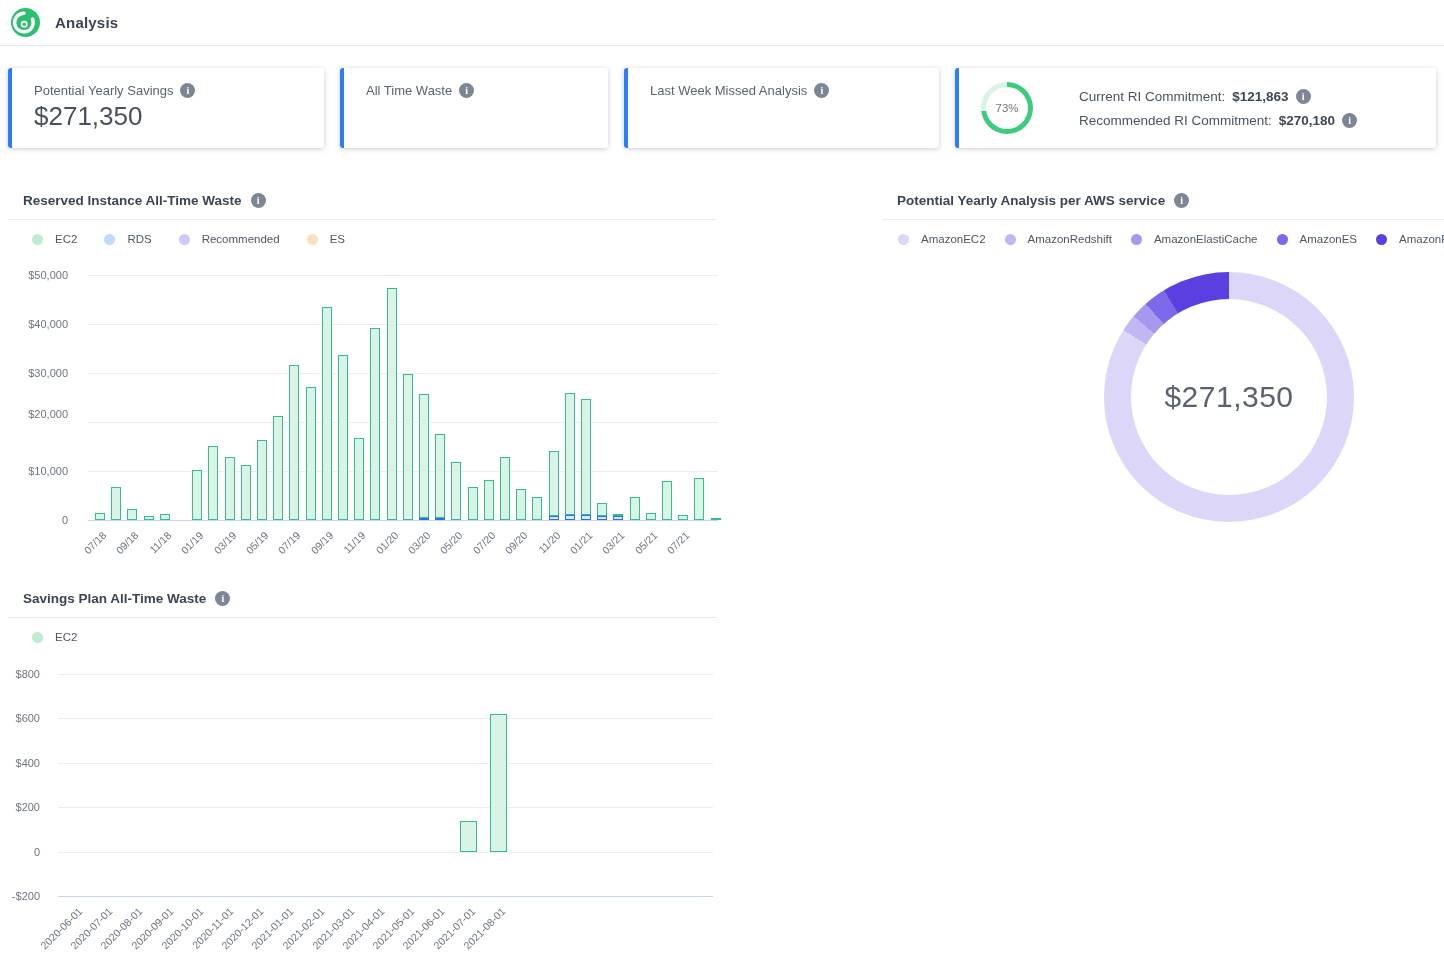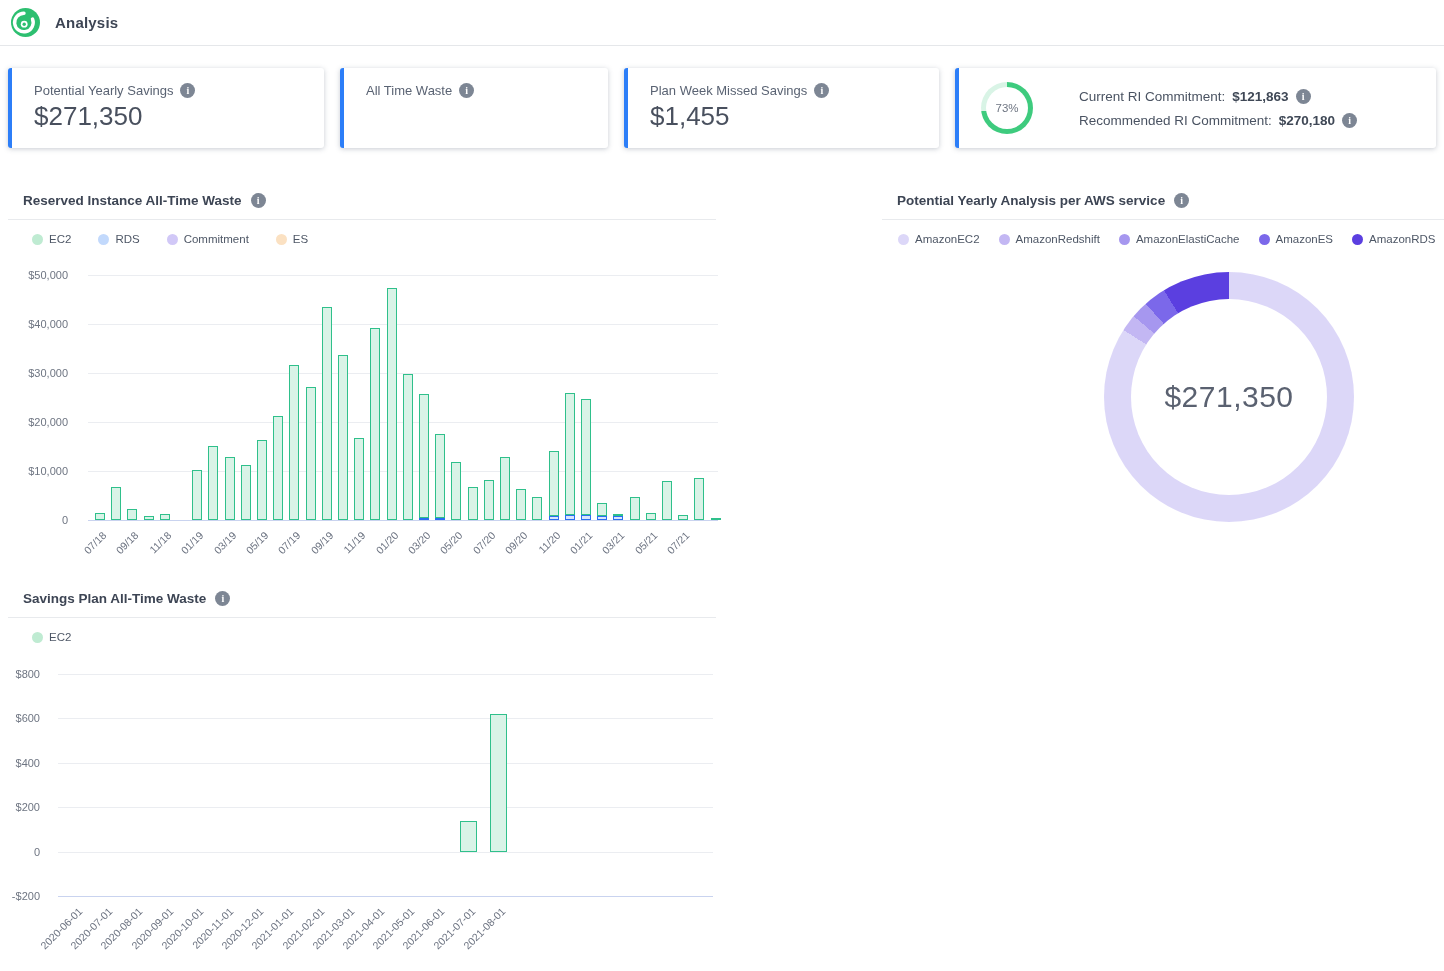--- a/index.html
+++ b/index.html
@@ -28,21 +28,21 @@
   .c4-rows { display:flex; flex-direction:column; gap:9px; }
   .c4-row { display:flex; align-items:center; gap:7px; font-size:13.5px; color:#4a5362; }
   .c4-row b { color:#3f4856;text-align:right; }
 
   
   .panel { position:absolute; }
   .panel-head { display:flex; align-items:center; gap:9px; padding-left:15px;
     font-size:13.5px; font-weight:700; color:#3d4554; height:20px; }
   .panel-divider { border-bottom:1px solid #e8eaed; margin-top:9px; }
   .legend-row { display:flex; align-items:center; margin-top:13px; font-size:11.5px; color:#4e5766; }
-  .legend-item { display:flex; align-items:center; gap:6px; }
+  .legend-item { display:flex; align-items:center; gap:12px; }
   .dot { width:11px; height:11px; border-radius:50%; display:inline-block; }
 
   #ri-panel { left:8px; top:190px; width:708px; height:392px; }
   #ri-legend { padding-left:24px; gap:27px; }
   #donut-panel { left:882px; top:190px; width:562px; height:400px; }
   #donut-legend { padding-left:16px; gap:19px; }
   #sp-panel { left:8px; top:588px; width:708px; height:383px; }
   #sp-legend { padding-left:24px; }
 
   .plot { position:absolute; }
@@ -87,24 +87,23 @@
     <div class="card-value">$271,350</div>
   </div>
   <div class="card c2">
     <div class="card-label">
         <span>All Time Waste</span>
         <span class="info">i</span>
       </div>
   </div>
   <div class="card c3">
     <div class="card-label">
-        <span>Plan Week Missed Savings</span>
-        <span class="info">i</span>
-      </div>
-    <div class="card-value">$1,455</div>
+        <span>Last Week Missed Analysis</span>
+        <span class="info">i</span>
+      </div>
   </div>
   <div class="card c4">
     <div class="gauge" id="ri-gauge" style="background: conic-gradient(rgb(62, 203, 126) 0deg, rgb(62, 203, 126) 73%, rgb(217, 244, 230) 0deg);">
       <div class="gauge-hole">73%</div>
     </div>
     <div class="c4-rows">
       <div class="c4-row">
         <span>Current RI Commitment:</span>
         <b>$121,863</b>
         <span class="info">i</span>
@@ -128,32 +127,32 @@
       <div class="legend-item">
         <span class="dot" style="background: rgb(191, 235, 210);"></span>
         <span>EC2</span>
       </div>
       <div class="legend-item">
         <span class="dot" style="background: rgb(194, 217, 252);"></span>
         <span>RDS</span>
       </div>
       <div class="legend-item">
         <span class="dot" style="background: rgb(209, 200, 247);"></span>
-        <span>Commitment</span>
+        <span>Recommended</span>
       </div>
       <div class="legend-item">
         <span class="dot" style="background: rgb(251, 225, 194);"></span>
         <span>ES</span>
       </div>
     </div>
   <div id="ri-ylab">
       <div class="ytick" style="top: -7px;">$50,000</div>
       <div class="ytick" style="top: 42px;">$40,000</div>
       <div class="ytick" style="top: 91px;">$30,000</div>
-      <div class="ytick" style="top: 140px;">$20,000</div>
+      <div class="ytick" style="top: 132px;">$20,000</div>
       <div class="ytick" style="top: 189px;">$10,000</div>
       <div class="ytick" style="top: 238px;">0</div>
     </div>
   <div class="plot" id="ri-plot">
       <div class="gridline" style="top: 0px;"></div>
       <div class="gridline" style="top: 49px;"></div>
       <div class="gridline" style="top: 98px;"></div>
       <div class="gridline" style="top: 147px;"></div>
       <div class="gridline" style="top: 196px;"></div>
       <div class="gridline axisline" style="top: 245px;"></div>

